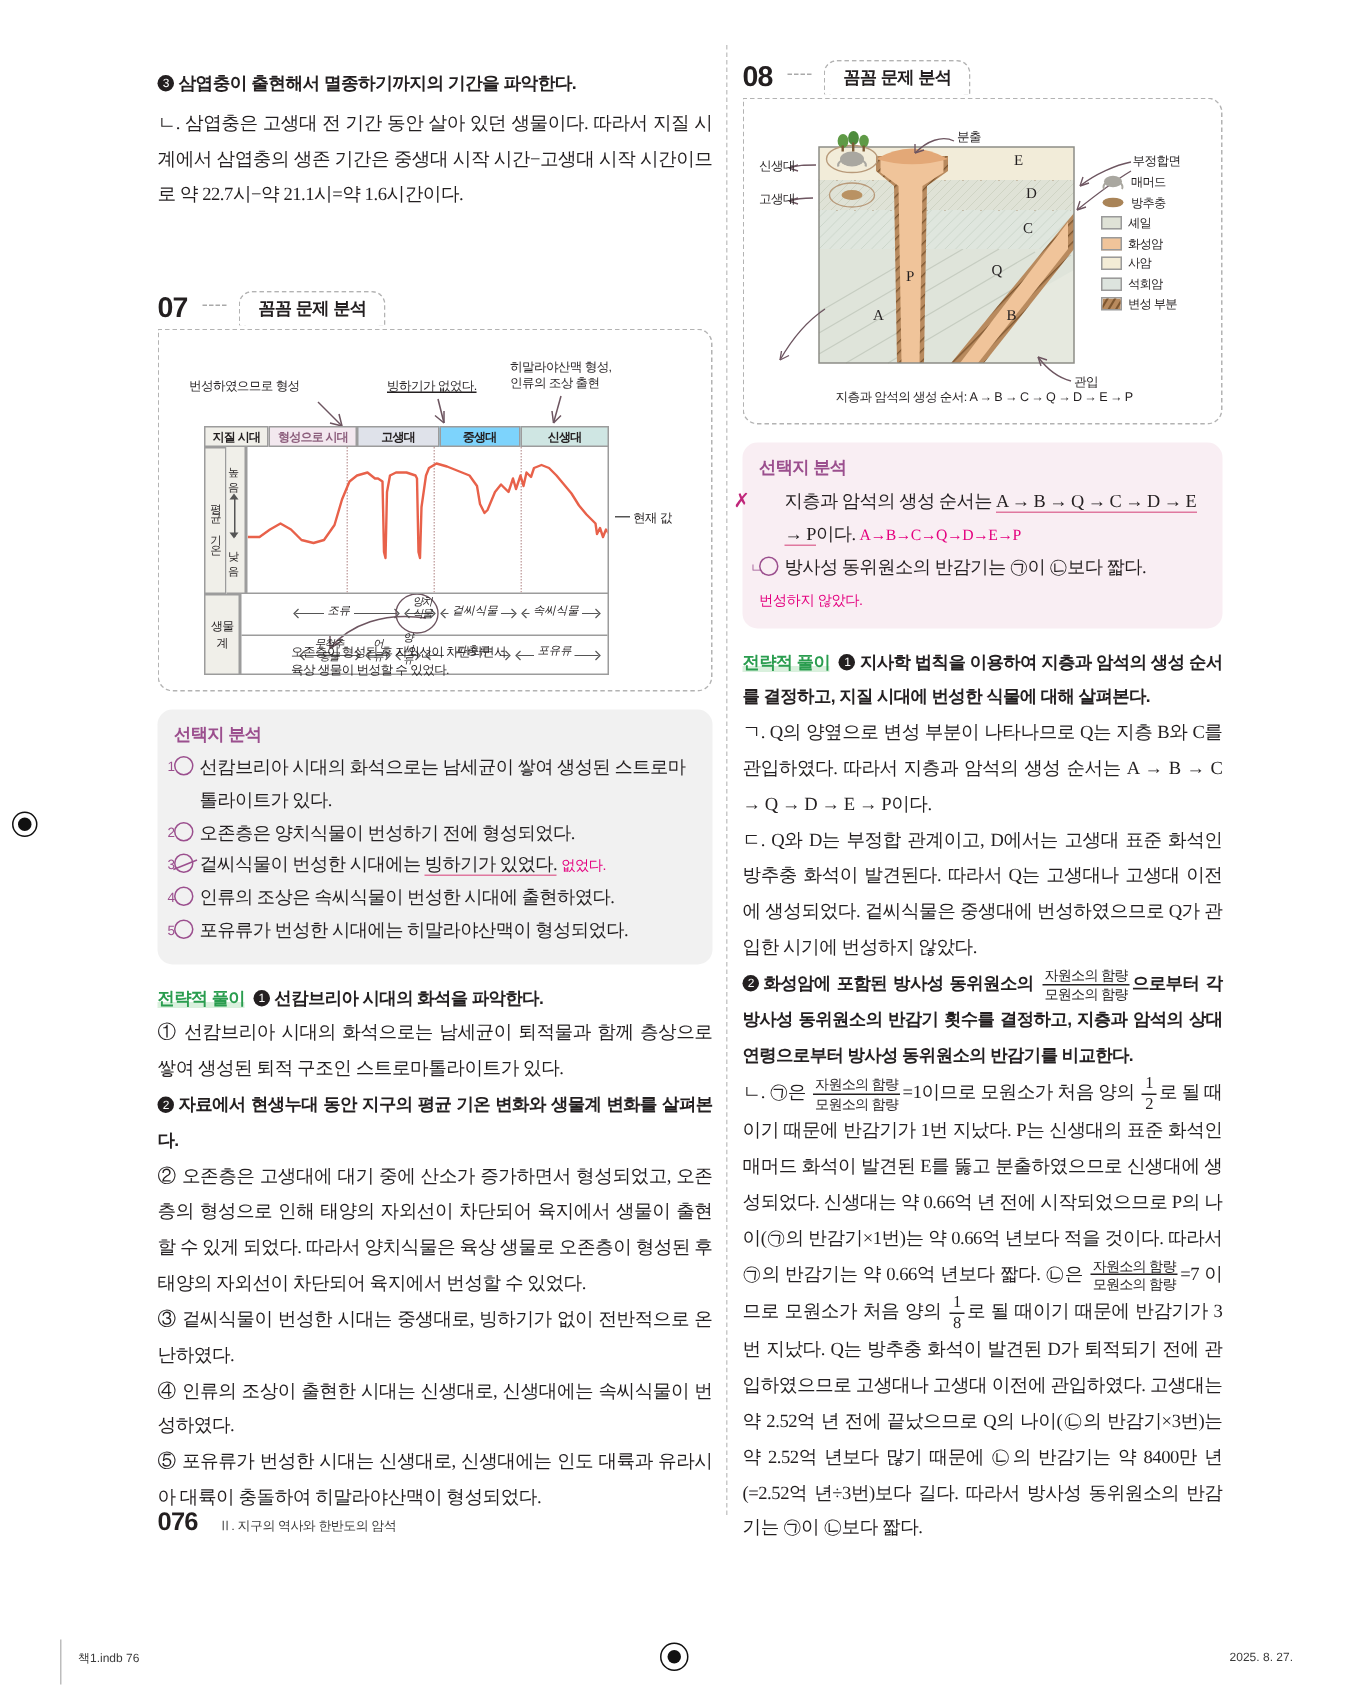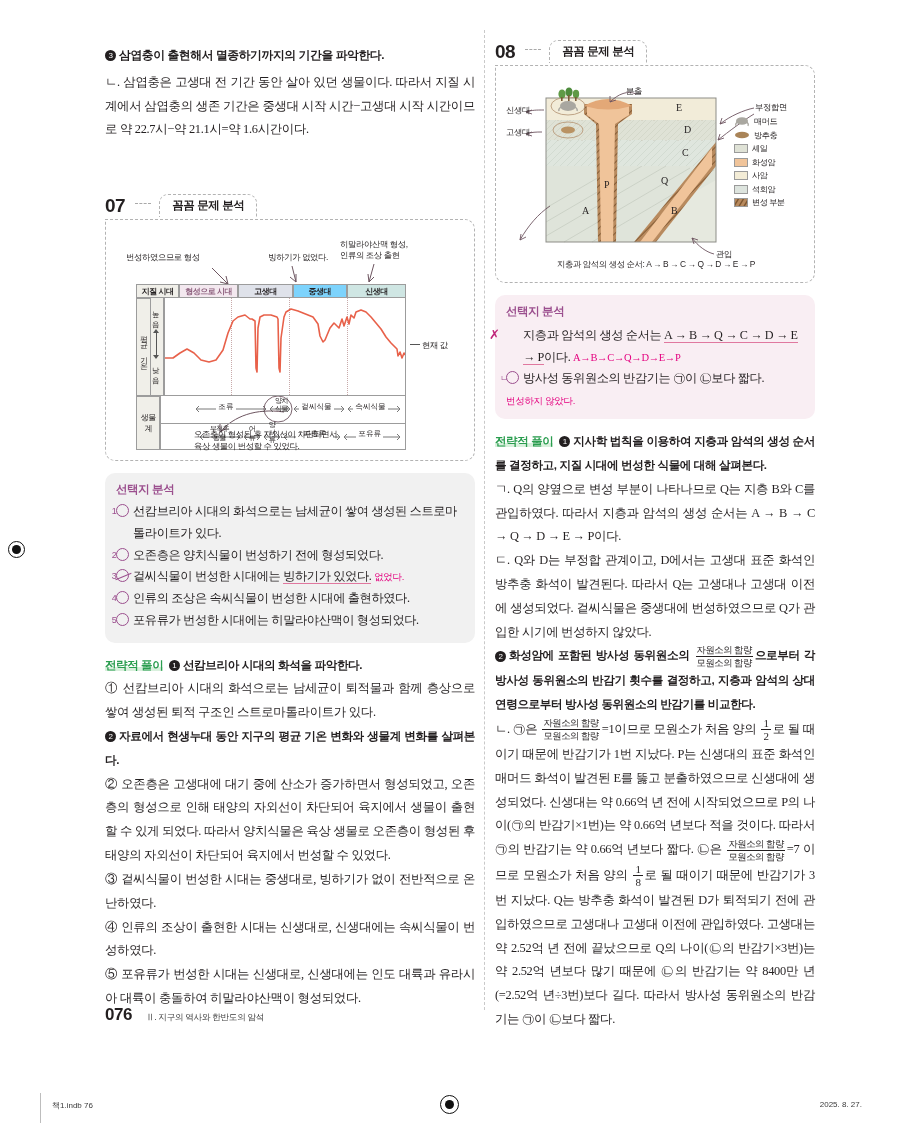--- a/index.html
+++ b/index.html
@@ -211,21 +211,21 @@
     <div class="prob-head" style="margin-top:52px;">
       <span class="prob-num">07</span>
       <span class="dash-connector"></span>
       <span class="tag-box">꼼꼼 문제 분석</span>
     </div>
 
     <div class="dashed-panel">
       <div class="chart-wrap">
 
         <div class="ann" style="left:10px; top:16px; width:95px;">번성하였으므로 형성</div>
-        <div class="ann" style="left:142px; top:16px; width:70px; text-align:right;">빙하기가 없었다.</div>
+        <div class="ann" style="left:142px; top:16px; width:70px; text-align:left;text-decoration:underline;">빙하기가 없었다.</div>
         <div class="ann" style="left:224px; top:3px; width:118px;">히말라야산맥 형성,<br>인류의 조상 출현</div>
 
         <svg width="348" height="212" style="position:absolute; left:0; top:0; pointer-events:none;">
           <path d="M96,32 L112,48" stroke="#6d5560" stroke-width="1" fill="none"></path>
           <path d="M112,48 L104,46 M112,48 L110,40" stroke="#6d5560" stroke-width="1" fill="none"></path>
           <path d="M176,30 L180,46" stroke="#6d5560" stroke-width="1" fill="none"></path>
           <path d="M180,46 L174,41 M180,46 L180,38" stroke="#6d5560" stroke-width="1" fill="none"></path>
           <path d="M258,28 L253,46" stroke="#6d5560" stroke-width="1" fill="none"></path>
           <path d="M253,46 L252,38 M253,46 L258,41" stroke="#6d5560" stroke-width="1" fill="none"></path>
           <path d="M168,176 C140,172 118,180 104,196" stroke="#6d5560" stroke-width="1" fill="none"></path>
@@ -258,21 +258,21 @@
               <div class="vgrid" style="left:124px;"></div>
               <div class="vgrid" style="left:182px;"></div>
               <svg width="242" height="98" viewBox="0 0 242 98" preserveAspectRatio="none" style="position:absolute; left:0; top:0;">
                 <polyline fill="none" stroke="#e8614a" stroke-width="1.6" stroke-linejoin="round" points="0,60 8,60 15,55 22,51 29,55 36,62 44,64 51,62 58,52 63,35 68,23 73,19 80,17 85,21 87,21 90,23 91,70 92,74 93,30 95,19 99,17 106,17 112,19 113,21 114,70 115,74 116,40 119,19 121,14 126,11 133,13 138,15 143,17 148,19 153,26 155,38 158,44 160,42 165,30 169,25 174,30 177,21 179,28 182,19 184,26 186,17 189,20 191,14 196,12 201,14 206,19 211,25 216,31 221,39 226,45 232,51 233,58 235,54 237,60 239,55 242,59"></polyline>
               </svg>
             </div>
           </div>
 
           <div class="ct-row">
             <div class="ct-cell" style="width:28px; height:54px; background:#f0efe9; font-size:8px;">생물계</div>
-            <div class="bio" style="width:286px;">
+            <div class="bio" style="width:286px;font-style:italic;">
               <div style="position:absolute; left:0; right:0; top:27px; height:0; border-top:0.8px solid #9c9c9c;"></div>
               <svg width="242" height="54" style="position:absolute; left:0; top:0;">
                 <g stroke="#555" stroke-width="0.8" fill="none">
                   <line x1="36" y1="13" x2="104" y2="13"></line>
                     <path d="M38,10 L35,13 L38,16"></path>
                     <path d="M102,10 L105,13 L102,16"></path>
                   <line x1="110" y1="13" x2="128" y2="13"></line>
                     <path d="M112,10 L109,13 L112,16"></path>
                     <path d="M126,10 L129,13 L126,16"></path>
                   <line x1="134" y1="13" x2="182" y2="13"></line>
@@ -449,21 +449,21 @@
             <path d="M186,158 L188,164 M186,158 L192,160"></path>
             <path d="M38,30 C30,30 26,30 20,32"></path>
             <path d="M20,32 L26,30 M20,32 L26,34"></path>
             <path d="M36,52 C30,52 26,52 20,54"></path>
             <path d="M20,54 L26,52 M20,54 L26,56"></path>
             <path d="M44,126 C32,134 22,146 14,160"></path>
             <path d="M14,160 L15,154 M14,160 L20,157"></path>
           </g>
         </svg>
 
-        <div class="ann" style="left:120px; top:6px;">분출</div>
+        <div class="ann" style="left:132px; top:6px;">분출</div>
         <div class="ann" style="left:249px; top:22px;text-align:center;">부정합면</div>
         <div class="ann" style="left:210px; top:169px;">관입</div>
         <div class="ann" style="left:0px; top:25px;">신생대</div>
         <div class="ann" style="left:0px; top:47px;">고생대</div>
 
         <div class="ann ser" style="left:170px; top:21px; font-size:10px;">E</div>
         <div class="ann ser" style="left:178px; top:43px; font-size:10px;">D</div>
         <div class="ann ser" style="left:176px; top:66px; font-size:10px;">C</div>
         <div class="ann ser" style="left:76px; top:124px; font-size:10px;">A</div>
         <div class="ann ser" style="left:165px; top:124px; font-size:10px;">B</div>
@@ -534,21 +534,21 @@
 
     <div class="body-text" style="margin-top:11px;">
       <p>
         <span class="strategy-head">전략적 풀이</span>
         &nbsp;<span class="num-circle-black">1</span><span style="font-family:'Liberation Sans',sans-serif; font-size:11.6px; font-weight:bold; letter-spacing:-0.4px;">지사학 법칙을 이용하여 지층과 암석의 생성 순서를 결정하고, 지질 시대에 번성한 식물에 대해 살펴본다.</span>
       </p>
       <p>ㄱ. Q의 양옆으로 변성 부분이 나타나므로 Q는 지층 B와 C를 관입하였다. 따라서 지층과 암석의 생성 순서는 A → B → C → Q → D → E → P이다.</p>
       <p>ㄷ. Q와 D는 부정합 관계이고, D에서는 고생대 표준 화석인 방추충 화석이 발견된다. 따라서 Q는 고생대나 고생대 이전에 생성되었다. 겉씨식물은 중생대에 번성하였으므로 Q가 관입한 시기에 번성하지 않았다.</p>
 
       <p>
-        <span class="num-circle-black">2</span><span style="font-family:Liberation Sans, sans-serif; font-size:11.6px; font-weight:bold; letter-spacing:-0.4px;">화성암에 포함된 방사성 동위원소의</span>
+        <span class="num-circle-black">2</span><span style="font-family:Liberation Serif, serif; font-size:11.6px; font-weight:bold; letter-spacing:-0.4px;">화성암에 포함된 방사성 동위원소의</span>
         <span class="frac">
           <span class="top">자원소의 함량</span>
           <span class="bot">모원소의 함량</span>
         </span><span style="font-family:'Liberation Sans',sans-serif; font-size:11.6px; font-weight:bold; letter-spacing:-0.4px;">으로부터 각 방사성 동위원소의 반감기 횟수를 결정하고, 지층과 암석의 상대연령으로부터 방사성 동위원소의 반감기를 비교한다.</span>
       </p>
 
       <p>
         <span>ㄴ. ㉠은</span>
         <span class="frac">
           <span class="top">자원소의 함량</span>

